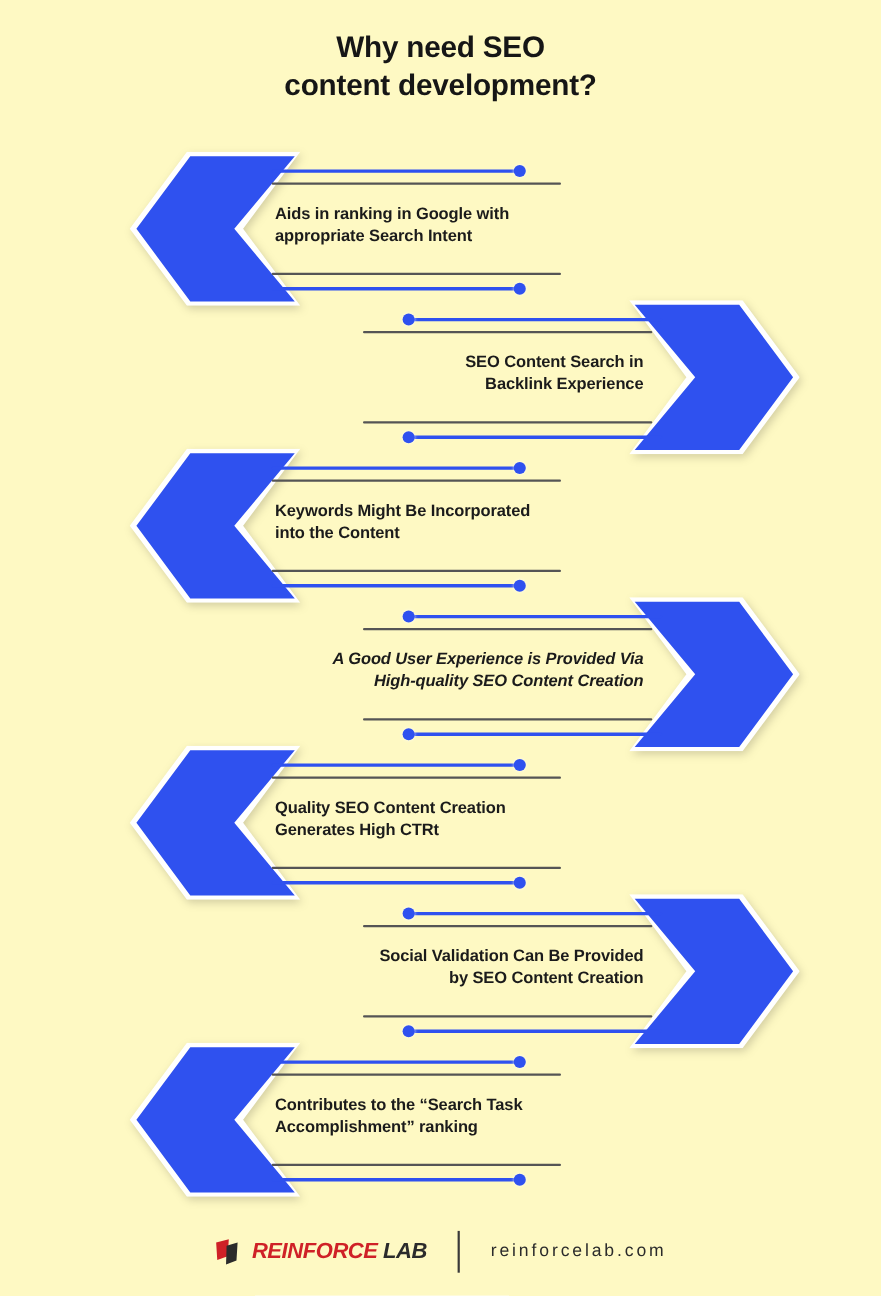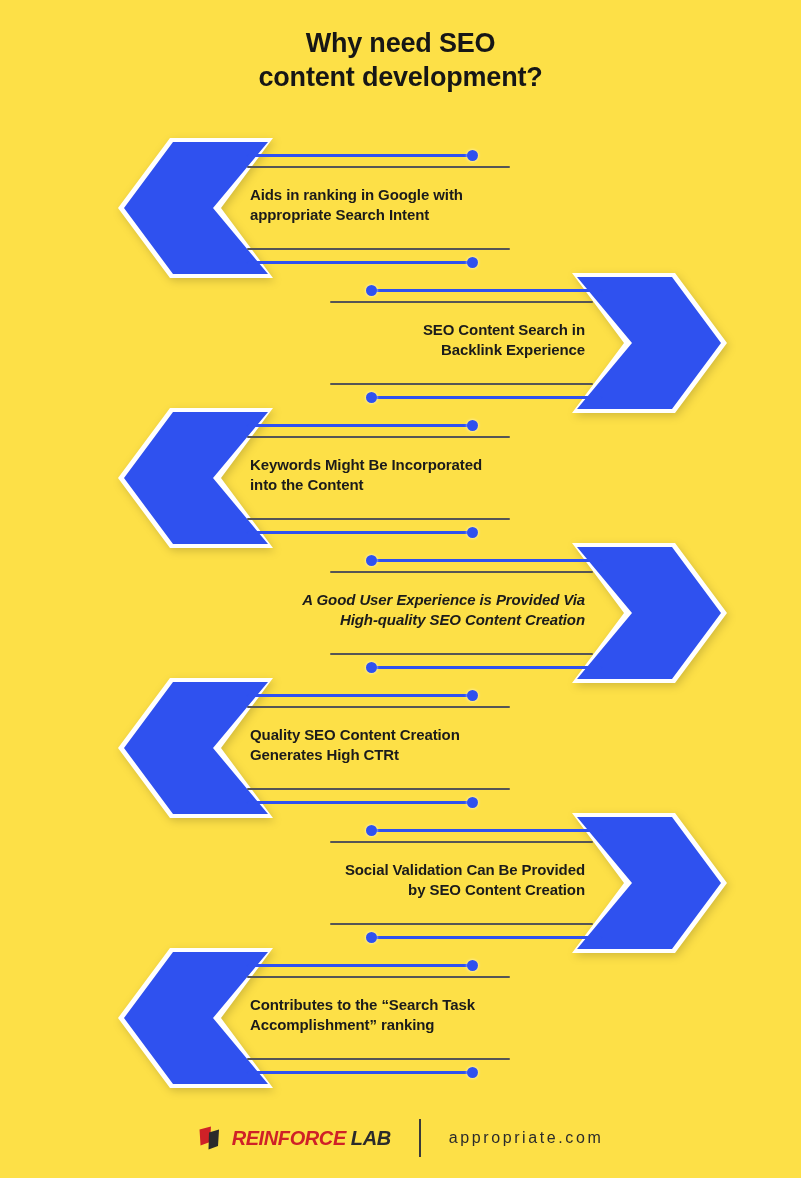--- a/index.html
+++ b/index.html
@@ -9,21 +9,21 @@
     height: 1178px;
     background: #ffffff;
     font-family: "Liberation Sans", sans-serif;
     overflow: hidden;
   }
 
   #page {
     position: relative;
     width: 801px;
     height: 1178px;
-    background: #fde047;
+    background: #fef9c3;
   }
 
   
   .title {
     position: absolute;
     top: 26px;
     left: 0;
     width: 801px;
     text-align: center;
     font-size: 27px;
@@ -307,16 +307,16 @@
     <div class="logo">
       <svg class="logo-mark" viewBox="0 0 27 27">
         <path d="M1.5 4.5 L13 1.5 L12 17 L2.5 20.5 Z" fill="#cf2127"></path>
         <path d="M11 7.5 L21 4.5 L20 21 L10.5 24.5 Z" fill="#2b2b2b"></path>
       </svg>
       <div class="logo-text">
         <span class="reinforce">REINFORCE</span><span class="lab">LAB</span>
       </div>
     </div>
     <div class="divider"></div>
-    <div class="site-url">appropriate.com</div>
+    <div class="site-url">reinforcelab.com</div>
   </div>
 
 </div>
 
 </body></html>

